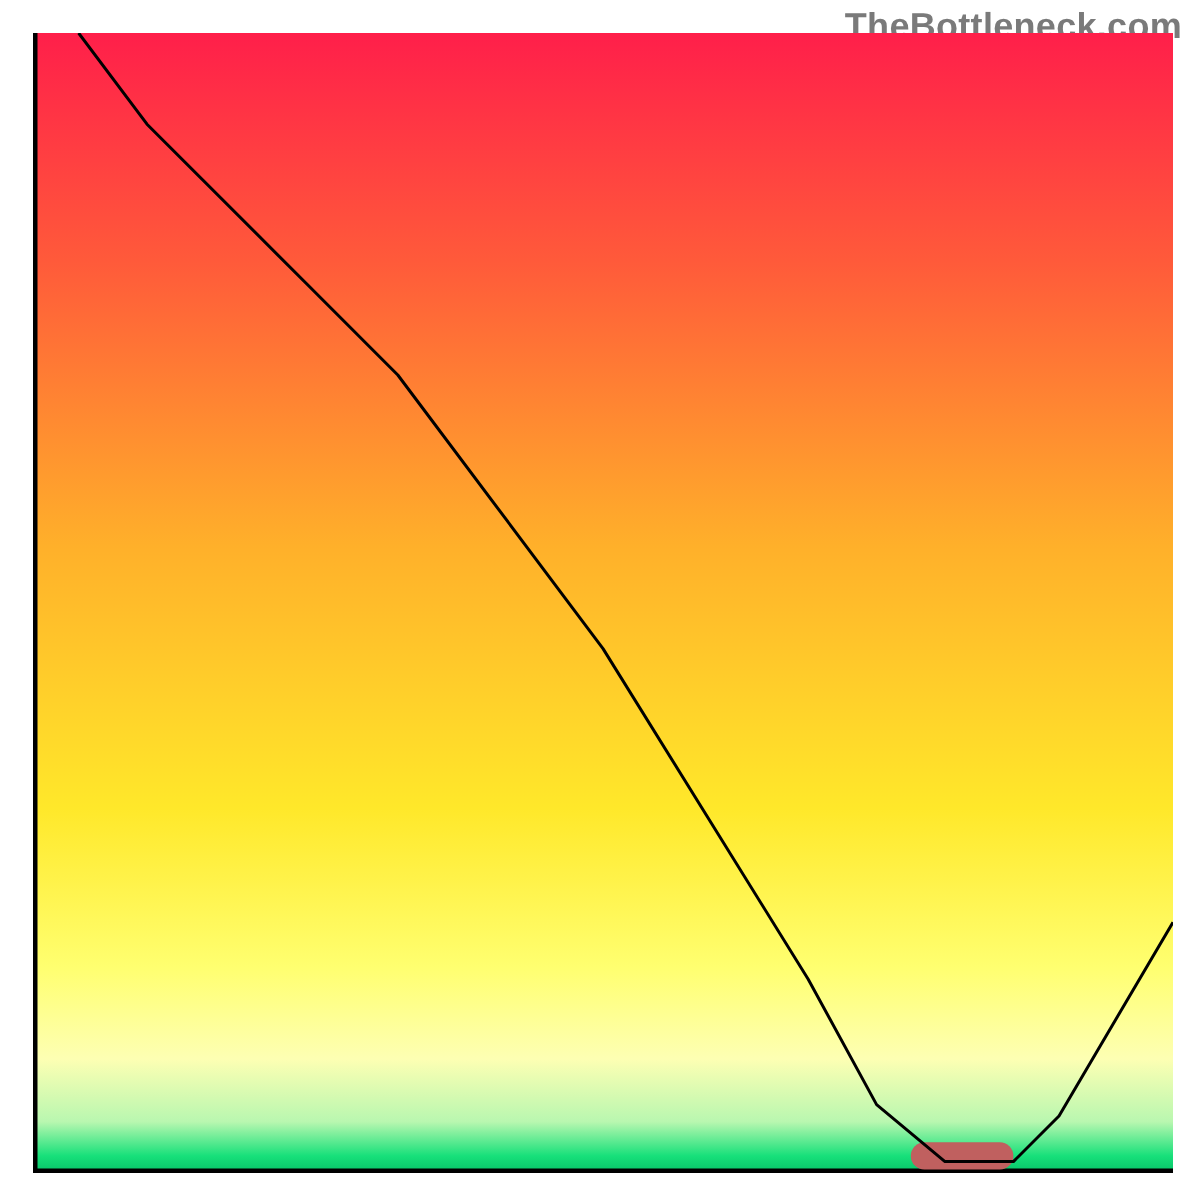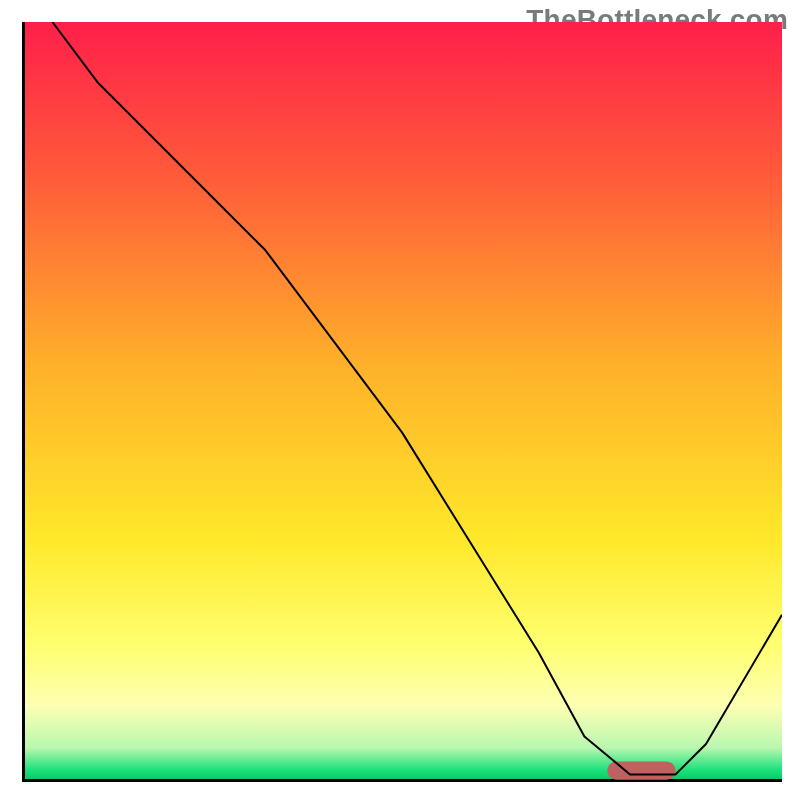--- a/index.html
+++ b/index.html
@@ -13,21 +13,21 @@
   }
   .stage {
     position: relative;
     width: 800px;
     height: 800px;
   }
   .watermark {
     position: absolute;
     top: 4px;
     right: 12px;
-    font-size: 28px;
+    font-size: 24px;
     font-weight: bold;
     color: #7a7a7a;
     letter-spacing: 0.2px;
   }
   .plot {
     position: absolute;
     left: 22px;
     top: 22px;
     width: 760px;
     height: 760px;

